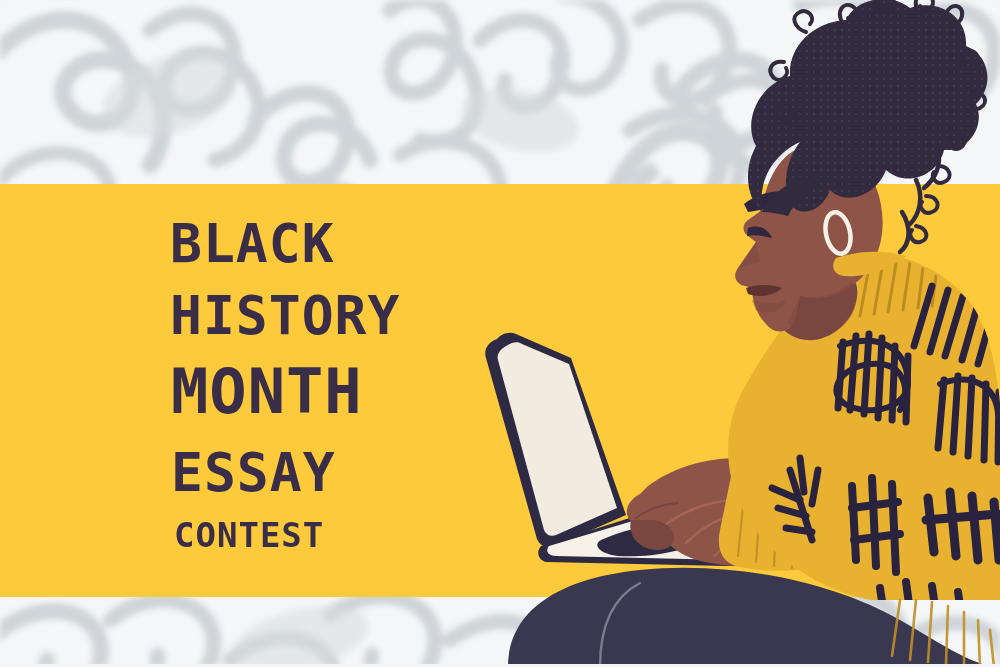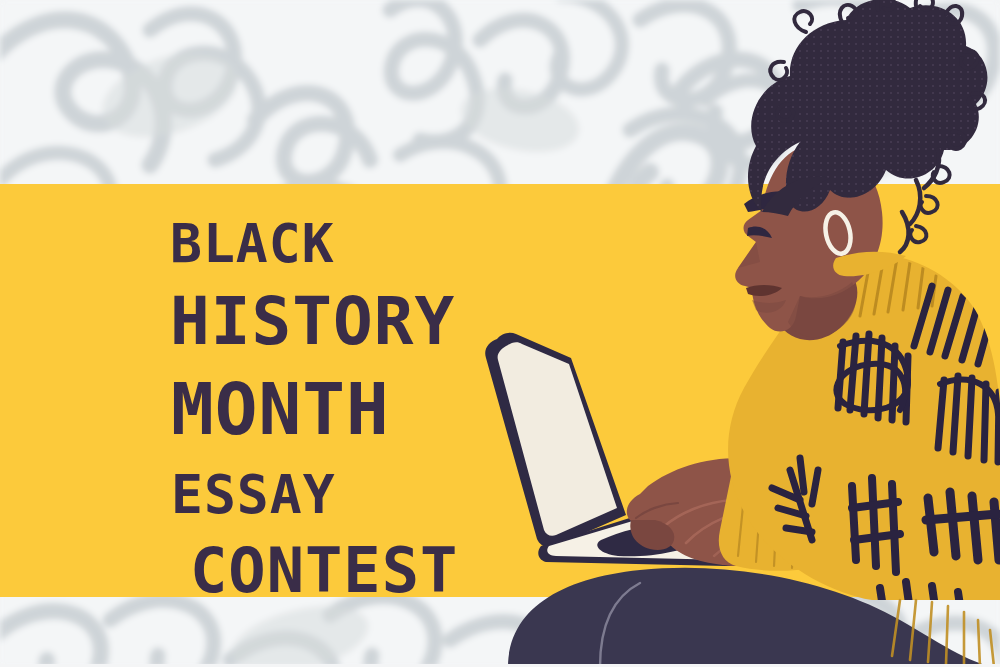--- a/index.html
+++ b/index.html
@@ -31,24 +31,24 @@
     color:#3a2d48;
     font-family:"DejaVu Sans Mono","Liberation Mono",monospace;
     font-weight:700;
     letter-spacing:1px;
     line-height:1.0;
     text-transform:uppercase;
     -webkit-font-smoothing:none;
   }
   .headline .ln{display:block;white-space:nowrap;}
   .ln-1{font-size:53px;margin-left:0px;}
-  .ln-2{font-size:66px;margin-left:0px;margin-top:19px;}
-  .ln-3{font-size:71px;margin-left:1px;margin-top:19px;}
+  .ln-2{font-size:53px;margin-left:0px;margin-top:19px;}
+  .ln-3{font-size:62px;margin-left:1px;margin-top:19px;}
   .ln-4{font-size:53px;margin-left:1px;margin-top:23px;}
-  .ln-5{font-size:62px;margin-left:20px;margin-top:19px;}
+  .ln-5{font-size:34px;margin-left:4px;margin-top:19px;}
 
   
   #art{position:absolute;inset:0;z-index:5;}
   #art svg{position:absolute;inset:0;}
 </style>
 </head>
 <body>
 
 <div id="poster">
 

